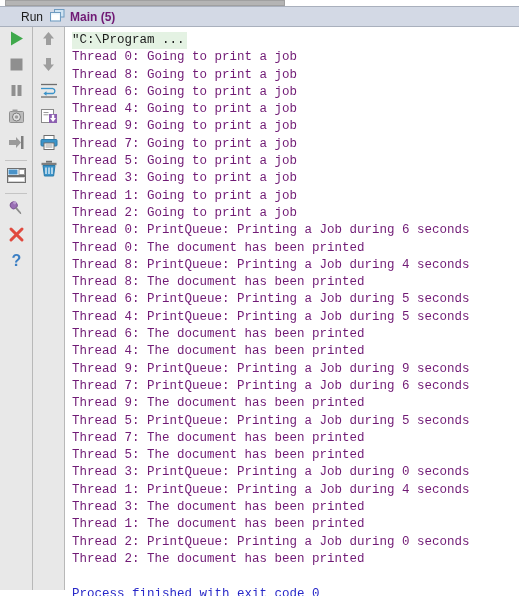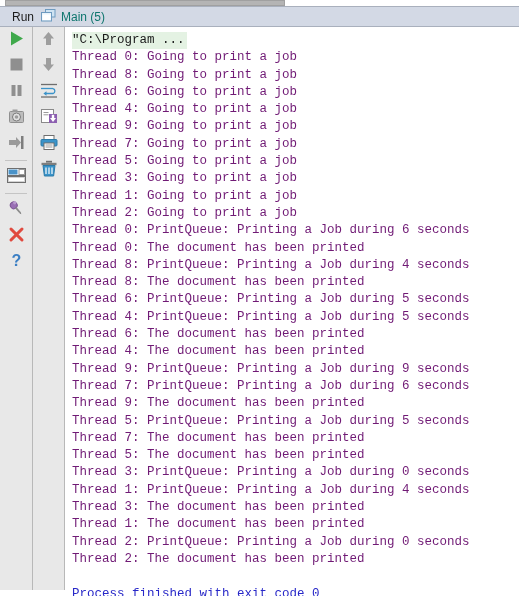--- a/index.html
+++ b/index.html
@@ -38,37 +38,38 @@
   }
 
   
   #tabbar {
     position: absolute; left: 0; top: 7px;
     width: 519px; height: 20px;
     background: #d3d9e5;
     border-bottom: 1px solid #a9b0bd;
     display: flex;
     align-items: center;
-    padding-left: 12px;
+    padding-left: 21px;
   }
   #tabbar .run-label {
     font-size: 12px;
     color: #1c1c1c;
     margin-right: 7px;
     line-height: 1;
   }
   #tabbar .tab-chip {
     display: flex;
     align-items: center;
     gap: 5px;
   }
   #tabbar .tab-label {
     font-size: 12px;
-    color: #0f766e;
+    color: #701a75;
     line-height: 1;
+    font-weight: bold;
   }
   .win-icon { display: block; }
 
   
   .toolbar {
     position: absolute;
     top: 27px;
     background: #e8e8e8;
     height: 563px;
   }

